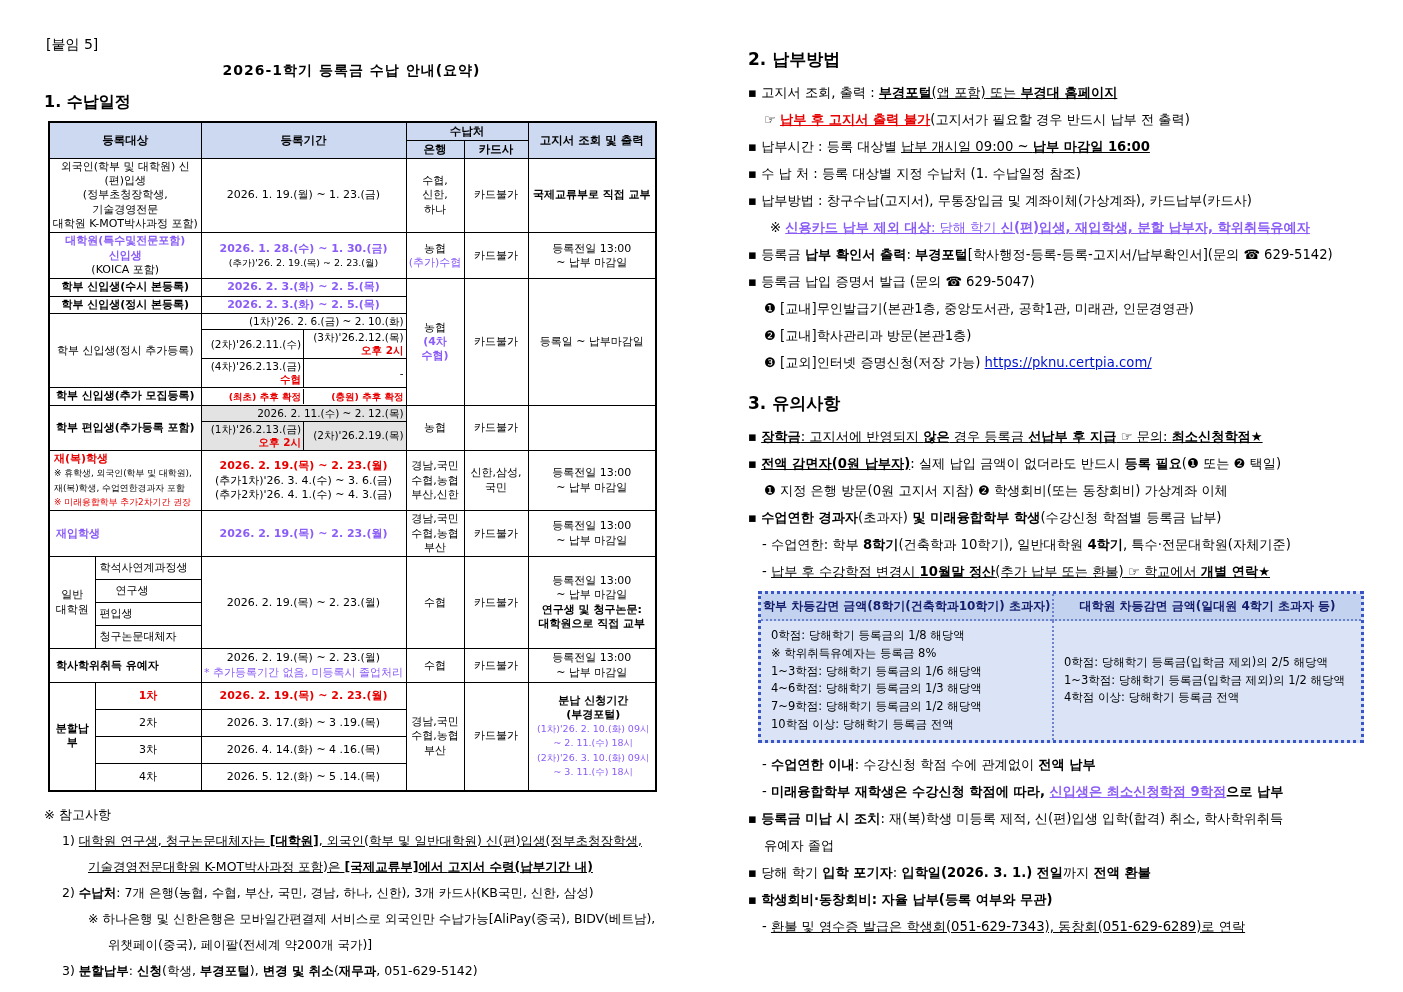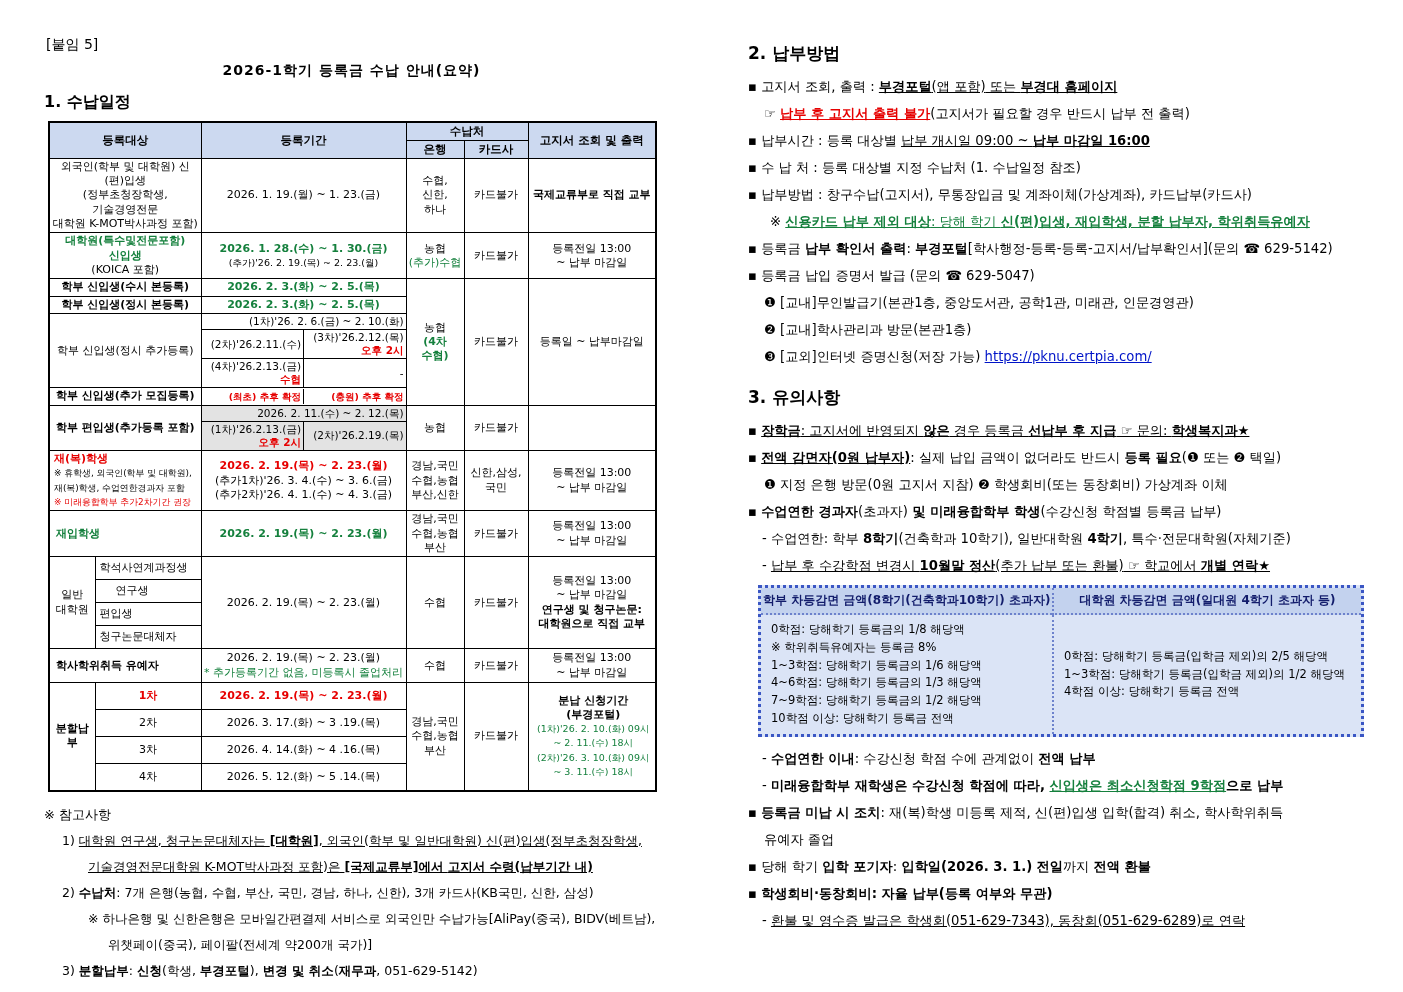--- a/index.html
+++ b/index.html
@@ -1,19 +1,19 @@
 <!DOCTYPE html>
 <html><head>
 <meta charset="utf-8">
 <style>
   html,body{margin:0;padding:0;background:#fff;}
   .page{position:relative;width:1403px;height:992px;background:#fff;color:#000;
         font-family:"DejaVu Sans",sans-serif;overflow:hidden;}
   .left{position:absolute;left:42px;top:30px;width:660px;}
-  .right{position:absolute;left:748px;top:42px;width:650px;}
+  .right{position:absolute;left:748px;top:48px;width:650px;}
 
   .attach{font-size:14px;margin:6px 0 2px 4px;}
   .title{font-size:14px;font-weight:700;text-align:center;width:607px;margin:8px 0 12px 6px;letter-spacing:1px;}
   .sec1{font-size:16px;font-weight:700;margin:0 0 8px 2px;}
 
   
   table.sched{border-collapse:collapse;width:607px;table-layout:fixed;margin-left:6px;border:2px solid #000;}
   .sched th,.sched td{border:1px solid #000;padding:1px 2px;font-size:11px;line-height:1.3;
                       text-align:center;vertical-align:middle;word-break:keep-all;}
   .sched th{background:#ccd9f0;font-size:11.5px;font-weight:700;}
@@ -28,21 +28,21 @@
   .inner tr:first-child td{border-top:none;}
   .inner tr:last-child td{border-bottom:none;}
   .inner td:first-child{border-left:none;}
   .inner td:last-child{border-right:none;}
   .inner tr.e1{height:15px;} .inner tr.e2{height:27px;} .inner tr.e3{height:27px;}
   .inner tr.g1{height:15px;} .inner tr.g2{height:27px;}
   .gy{background:#e3e3e3;}
   td.lnotice{text-align:center;padding-left:5px;}
 
   
-  .b{font-weight:700;} .r{color:#e60000;} .bl{color:#15803d;} .u{text-decoration:underline;}
+  .b{font-weight:700;} .r{color:#e60000;} .bl{color:#8b5cf6;} .u{text-decoration:underline;}
   .sm{font-size:9.5px;} .xs{font-size:8.9px;}
 
   
   .notes{margin:10px 0 0 2px;}
   .notes-title{font-size:13px;line-height:26px;}
   .nt{font-size:12.5px;line-height:26px;white-space:nowrap;}
   .n1{padding-left:18px;} .n2{padding-left:44px;} .n3{padding-left:64px;}
 
   
   .sec{font-size:17px;font-weight:700;margin:0 0 8px 0;}
@@ -256,21 +256,21 @@
     <div class="ln"><span>▪ 수 납 처 : 등록 대상별 지정 수납처 (1. 수납일정 참조)</span></div>
     <div class="ln"><span>▪ 납부방법 : 창구수납(고지서), 무통장입금 및 계좌이체(가상계좌), 카드납부(카드사)</span></div>
     <div class="ln i3"><span>※ </span><span class="b bl u">신용카드 납부 제외 대상</span><span class="bl u">: 당해 학기 </span><span class="b bl u">신(편)입생, 재입학생, 분할 납부자, 학위취득유예자</span></div>
     <div class="ln"><span>▪ 등록금 </span><span class="b">납부 확인서 출력</span><span>: </span><span class="b">부경포털</span><span>[학사행정-등록-등록-고지서/납부확인서](문의 ☎ 629-5142)</span></div>
     <div class="ln"><span>▪ 등록금 납입 증명서 발급 (문의 ☎ 629-5047)</span></div>
     <div class="ln i1"><span>❶ [교내]무인발급기(본관1층, 중앙도서관, 공학1관, 미래관, 인문경영관)</span></div>
     <div class="ln i1"><span>❷ [교내]학사관리과 방문(본관1층)</span></div>
     <div class="ln i1"><span><span>❸ [교외]인터넷 증명신청(저장 가능) </span></span><a href="#" class="bl u" style="color:#0014c8;">https://pknu.certpia.com/</a></div>
 
     <div class="sec sec3">3. 유의사항</div>
-    <div class="ln"><span>▪ </span><span class="b u">장학금</span><span class="u">: 고지서에 반영되지 </span><span class="b u">않은</span><span class="u"> 경우 등록금 </span><span class="b u">선납부 후 지급</span><span class="u"> ☞ 문의: </span><span class="b u">학생복지과★</span></div>
+    <div class="ln"><span>▪ </span><span class="b u">장학금</span><span class="u">: 고지서에 반영되지 </span><span class="b u">않은</span><span class="u"> 경우 등록금 </span><span class="b u">선납부 후 지급</span><span class="u"> ☞ 문의: </span><span class="b u">최소신청학점★</span></div>
     <div class="ln"><span>▪ </span><span class="b u">전액 감면자(0원 납부자)</span><span>: 실제 납입 금액이 없더라도 반드시 </span><span class="b">등록 필요</span><span>(❶ 또는 ❷ 택일)</span></div>
     <div class="ln i1"><span>❶ 지정 은행 방문(0원 고지서 지참)   ❷ 학생회비(또는 동창회비) 가상계좌 이체</span></div>
     <div class="ln"><span>▪ </span><span class="b">수업연한 경과자</span><span>(초과자)</span><span class="b"> 및 </span><span class="b">미래융합학부 학생</span><span>(수강신청 학점별 등록금 납부)</span></div>
     <div class="ln i2"><span>- 수업연한: 학부 </span><span class="b">8학기</span><span>(건축학과 10학기), 일반대학원 </span><span class="b">4학기</span><span>, 특수·전문대학원(자체기준)</span></div>
     <div class="ln i2"><span>- </span><span class="u">납부 후 수강학점 변경시 </span><span class="b u">10월말 정산</span><span class="u">(추가 납부 또는 환불)</span><span class="u"> ☞ 학교에서 </span><span class="b u">개별 연락★</span></div>
 
     <div class="dbox">
       <div class="hd">학부 차등감면 금액(8학기(건축학과10학기) 초과자)</div>
       <div class="hd rgt">대학원 차등감면 금액(일대원 4학기 초과자 등)</div>
       <div class="bd"><span>0학점: 당해학기 등록금의 1/8 해당액</span><br><span> ※ 학위취득유예자는 등록금 8%</span><br><span>1~3학점: 당해학기 등록금의 1/6 해당액</span><br><span>4~6학점: 당해학기 등록금의 1/3 해당액</span><br><span>7~9학점: 당해학기 등록금의 1/2 해당액</span><br><span>10학점 이상: 당해학기 등록금 전액</span></div>

